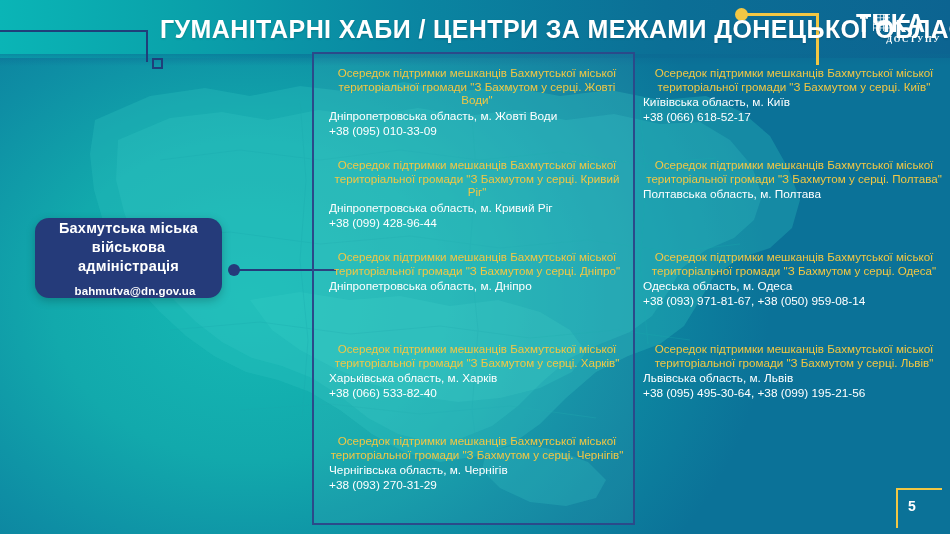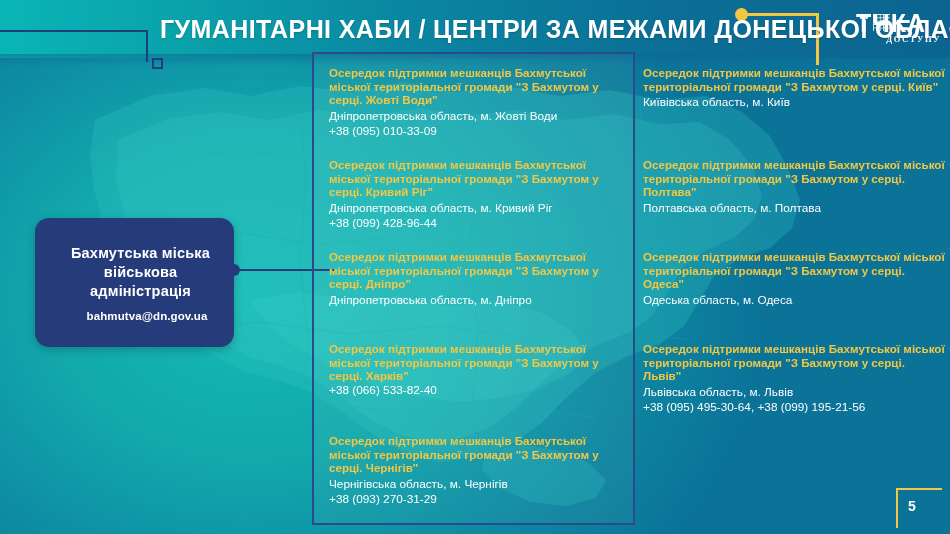--- a/index.html
+++ b/index.html
@@ -67,24 +67,24 @@
     opacity:.95;
   }
   .logo .sub{
     position:absolute;right:1px;top:24px;color:#ffffff;
     font-size:8.5px;font-weight:bold;letter-spacing:1.6px;
     font-family:Liberation Serif, serif;
   }
 
   
   .org-card{
-    position:absolute;left:35px;top:218px;width:187px;height:129px;
+    position:absolute;left:35px;top:218px;width:187px;height:80px;
     background:#253b7a;border-radius:14px;
     box-shadow:0 3px 10px rgba(0,0,0,.22);
-    display:flex;flex-direction:column;align-items:center;justify-content:center;padding-left:12px;
+    display:flex;flex-direction:column;align-items:center;justify-content:center;
   }
   .org-card .org-name{
     color:#ffffff;font-size:14.5px;font-weight:bold;line-height:19px;
     text-align:center;letter-spacing:.2px;padding:0 8px;
   }
   .org-card .org-mail{
     color:#ffffff;font-size:11.5px;font-weight:bold;margin-top:9px;letter-spacing:.1px;margin-left:13px;
   }
 
   
@@ -102,22 +102,23 @@
   .panel-right-edge{
     position:absolute;left:633px;top:52px;width:2px;height:473px;background:#2b4a8a;
   }
 
   .col{position:absolute;top:66px;}
   .col-left{left:329px;width:296px;}
   .col-right{left:643px;width:302px;}
 
   .entry{margin-bottom:12px;}
   .entry .e-title{
-    color:#f2c744;font-size:11.6px;font-weight:bold;line-height:13.6px;
+    color:#f2c744;font-size:11.6px;font-weight:normal;line-height:13.6px;
     letter-spacing:0px;
+    text-align:center;
   }
   .entry .e-region{
     color:#ffffff;font-size:11.8px;line-height:15px;margin-top:2px;letter-spacing:0px;
   }
   .entry .e-phone{
     color:#ffffff;font-size:11.8px;line-height:15px;letter-spacing:0px;
   }
 
   
   .col-left .entry{height:79px;margin-bottom:13px;}
@@ -217,41 +218,44 @@
       <div class="e-title">Осередок підтримки мешканців Бахмутської міської територіальної громади "З Бахмутом у серці. Кривий Ріг"</div>
       <div class="e-region">Дніпропетровська область, м. Кривий Ріг</div>
       <div class="e-phone">+38 (099) 428-96-44</div>
     </div>
     <div class="entry">
       <div class="e-title">Осередок підтримки мешканців Бахмутської міської територіальної громади "З Бахмутом у серці. Дніпро"</div>
       <div class="e-region">Дніпропетровська область, м. Дніпро</div>
     </div>
     <div class="entry">
       <div class="e-title">Осередок підтримки мешканців Бахмутської міської територіальної громади "З Бахмутом у серці. Харків"</div>
+      <div class="e-region">Харьківська область, м. Харків</div>
       <div class="e-phone">+38 (066) 533-82-40</div>
     </div>
     <div class="entry">
       <div class="e-title">Осередок підтримки мешканців Бахмутської міської територіальної громади "З Бахмутом у серці. Чернігів"</div>
       <div class="e-region">Чернігівська область, м. Чернігів</div>
       <div class="e-phone">+38 (093) 270-31-29</div>
     </div>
   </div>
 
   <div class="col col-right">
     <div class="entry">
       <div class="e-title">Осередок підтримки мешканців Бахмутської міської територіальної громади "З Бахмутом у серці. Київ"</div>
       <div class="e-region">Київівська область, м. Київ</div>
+      <div class="e-phone">+38 (066) 618-52-17</div>
     </div>
     <div class="entry">
       <div class="e-title">Осередок підтримки мешканців Бахмутської міської територіальної громади "З Бахмутом у серці. Полтава"</div>
       <div class="e-region">Полтавська область, м. Полтава</div>
     </div>
     <div class="entry">
       <div class="e-title">Осередок підтримки мешканців Бахмутської міської територіальної громади "З Бахмутом у серці. Одеса"</div>
       <div class="e-region">Одеська область, м. Одеса</div>
+      <div class="e-phone">+38 (093) 971-81-67, +38 (050) 959-08-14</div>
     </div>
     <div class="entry">
       <div class="e-title">Осередок підтримки мешканців Бахмутської міської територіальної громади "З Бахмутом у серці. Львів"</div>
       <div class="e-region">Львівська область, м. Львів</div>
       <div class="e-phone">+38 (095) 495-30-64, +38 (099) 195-21-56</div>
     </div>
   </div>
 
   <div class="page-corner">
     <span class="v"></span>

